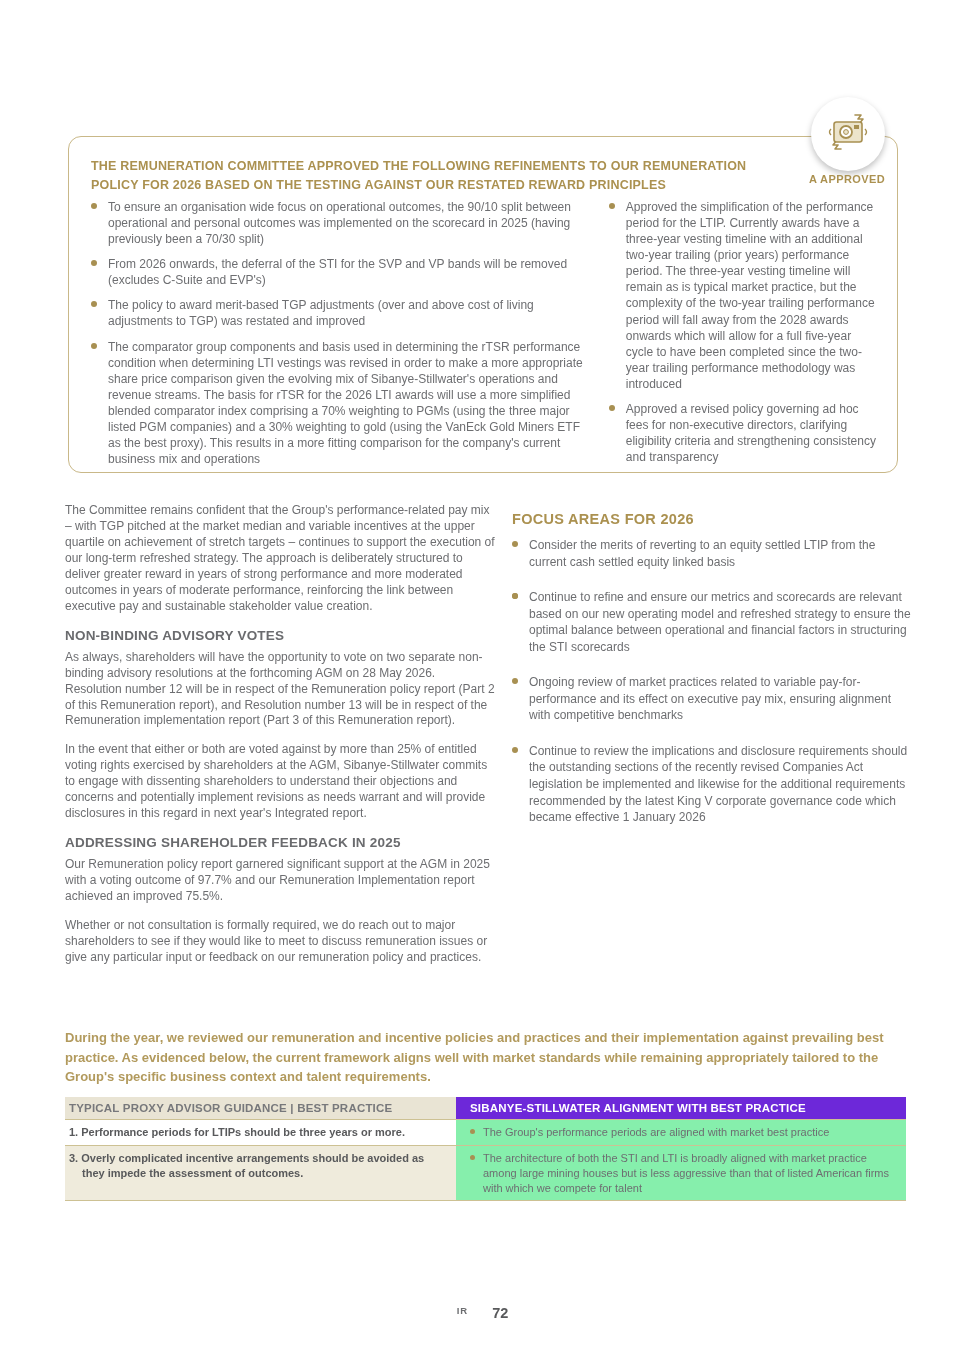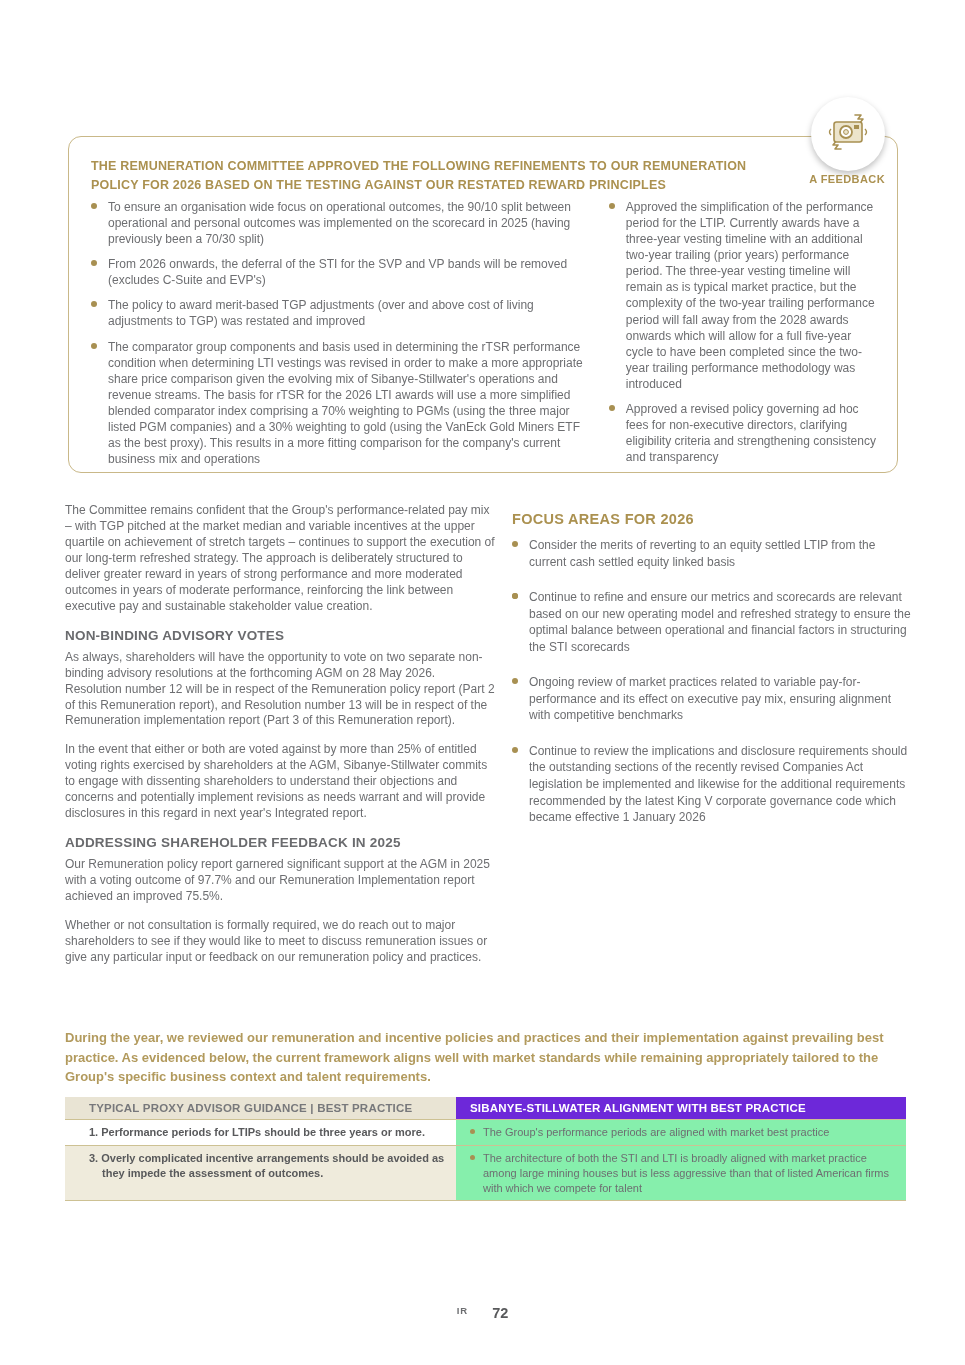--- a/index.html
+++ b/index.html
@@ -82,21 +82,21 @@
   .align-table { position:absolute; top:1097px; left:65px; width:841px; font-size:11px; }
   .t-row { display:flex; }
   .t-head .cell-l {
     background:#e9e4d4; color:#77787b; font-weight:bold; letter-spacing:.2px;
     font-size:11.5px;
   }
   .t-head .cell-r {
     background:#6d28d9; color:#ffffff; font-weight:bold; letter-spacing:.2px;
     font-size:11.5px;
   }
-  .cell-l { width:391px; padding:5px 10px 5px 24px; }
+  .cell-l { width:391px; padding:5px 10px 5px 4px; }
   .cell-r { width:450px; padding:5px 10px 5px 14px; }
   .t-body .cell-l { font-weight:bold; color:#58595b; line-height:1.35; }
   .t-body .cell-r { background:#86efac; color:#6d6e71; line-height:1.35; }
   .t-body .t-row { border-top:1.5px solid #cdc193; }
   .t-bottom { border-top:1.5px solid #cdc193; }
   .row-alt .cell-l { background:#efebdc; }
   .guidance { padding-left:13px; text-indent:-13px; display:block; }
   .acell { position:relative; padding-left:13px; display:block; }
   .acell .dot {
     position:absolute; left:0; top:4px; width:5px; height:5px;
@@ -128,21 +128,21 @@
           <path d="M6 20 q-3 3 0 6" fill="none" stroke="#a89052" stroke-width="1.4"></path>
           <path d="M40 26 q3 -3 0 -6" fill="none" stroke="#a89052" stroke-width="1.4"></path>
 
           <rect x="9" y="13" width="28" height="20" rx="2.5" fill="#ece4cb" stroke="#a89052" stroke-width="1.6"></rect>
           <rect x="29" y="16" width="5" height="4" fill="#a89052"></rect>
           <circle cx="21" cy="23" r="6" fill="#ffffff" stroke="#a89052" stroke-width="1.8"></circle>
           <circle cx="21" cy="23" r="2.4" fill="#ece4cb" stroke="#a89052" stroke-width="1"></circle>
         </svg>
       </span>
     </div>
-    <div class="badge-label">A FEEDBACK</div>
+    <div class="badge-label">A APPROVED</div>
 
     <div class="box-cols">
       <ul class="blist box-col-left">
         <li><span class="dot"></span><span>To ensure an organisation wide focus on operational outcomes, the 90/10 split between operational and personal outcomes was implemented on the scorecard in 2025 (having previously been a 70/30 split)</span></li>
         <li><span class="dot"></span><span>From 2026 onwards, the deferral of the STI for the SVP and VP bands will be removed (excludes C-Suite and EVP's)</span></li>
         <li><span class="dot"></span><span>The policy to award merit-based TGP adjustments (over and above cost of living adjustments to TGP) was restated and improved</span></li>
         <li><span class="dot"></span><span>The comparator group components and basis used in determining the rTSR performance condition when determining LTI vestings was revised in order to make a more appropriate share price comparison given the evolving mix of Sibanye-Stillwater's operations and revenue streams. The basis for rTSR for the 2026 LTI awards will use a more simplified blended comparator index comprising a 70% weighting to PGMs (using the three major listed PGM companies) and a 30% weighting to gold (using the VanEck Gold Miners ETF as the best proxy). This results in a more fitting comparison for the company's current business mix and operations</span></li>
       </ul>
       <ul class="blist box-col-right">
         <li><span class="dot"></span><span>Approved the simplification of the performance period for the LTIP. Currently awards have a three-year vesting timeline with an additional two-year trailing (prior years) performance period. The three-year vesting timeline will remain as is typical market practice, but the complexity of the two-year trailing performance period will fall away from the 2028 awards onwards which will allow for a full five-year cycle to have been completed since the two-year trailing performance methodology was introduced</span></li>

